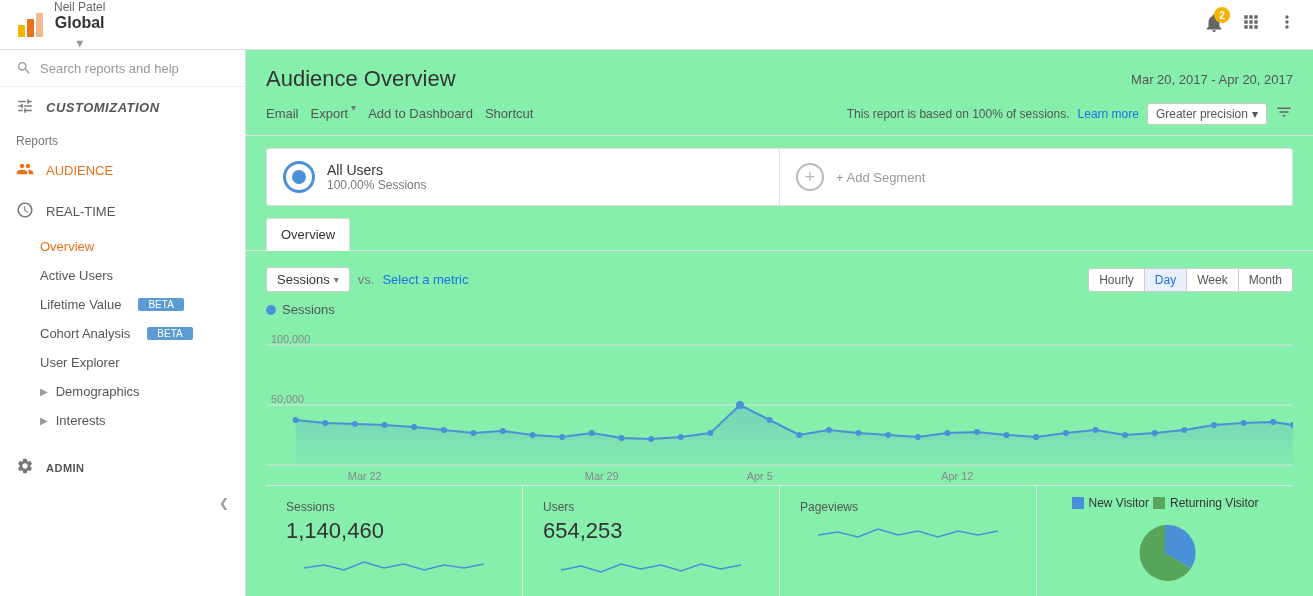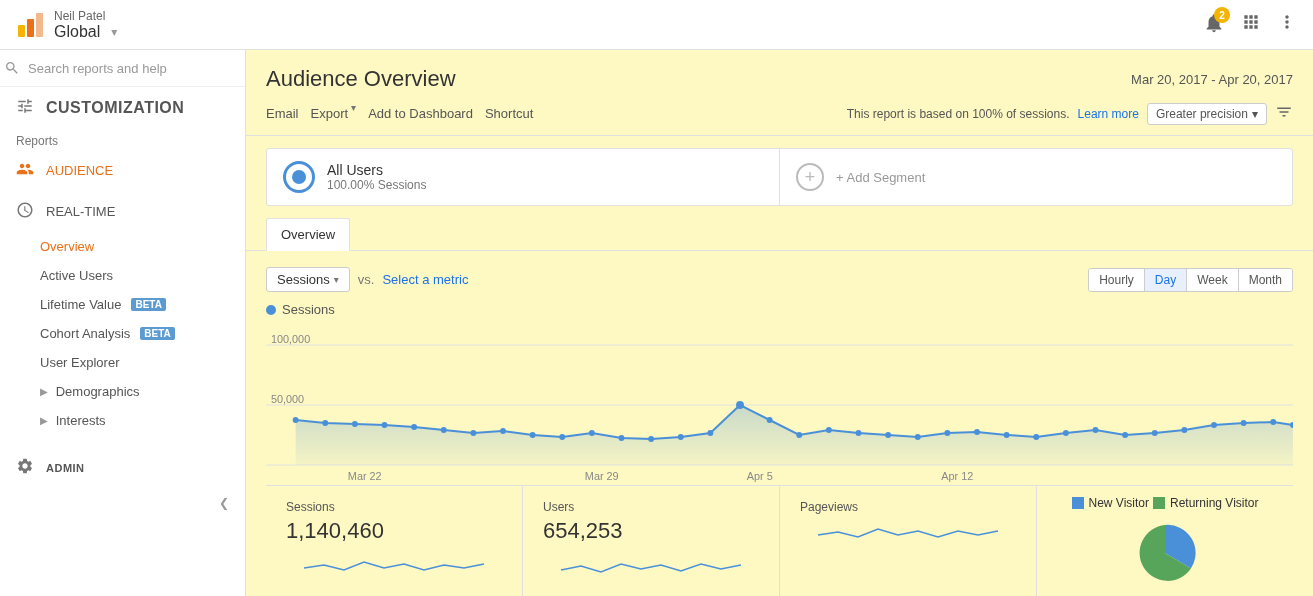--- a/index.html
+++ b/index.html
@@ -12,42 +12,42 @@
       border-bottom: 1px solid #e0e0e0;
       display: flex;
       align-items: center;
       justify-content: space-between;
       padding: 0 16px;
     }
     .top-header-left { display: flex; align-items: center; gap: 10px; }
     .logo-icon { width: 28px; height: 28px; }
     .user-info { display: flex; flex-direction: column; }
     .user-name { font-size: 12px; color: #666; }
-    .workspace { font-size: 16px; font-weight: 400; color: #333; display: flex; align-items: center; gap: 11px; }
+    .workspace { font-size: 16px; font-weight: 700; color: #333; display: flex; align-items: center; gap: 4px; flex-direction: column; }
     .top-header-right { display: flex; align-items: center; gap: 16px; }
     .notif-btn { position: relative; cursor: pointer; }
     .notif-badge { position: absolute; top: -5px; right: -5px; background: #f4b400; color: #fff; font-size: 10px; width: 16px; height: 16px; border-radius: 50%; display: flex; align-items: center; justify-content: center; font-weight: bold; }
     .icon-btn { color: #666; cursor: pointer; font-size: 18px; }
 
     
     .main-layout { display: flex; height: calc(596px - 50px); }
 
     
     .sidebar { width: 246px; background: #fff; border-right: 1px solid #e0e0e0; overflow-y: auto; flex-shrink: 0; }
-    .sidebar-search { padding: 10px 4px; border-bottom: 1px solid #f0f0f0; display: flex; align-items: center; gap: 8px; color: #999; font-size: 13px; }
+    .sidebar-search { padding: 10px 16px; border-bottom: 1px solid #f0f0f0; display: flex; align-items: center; gap: 8px; color: #999; font-size: 13px; }
     .sidebar-item { display: flex; align-items: center; gap: 12px; padding: 10px 16px; cursor: pointer; color: #555; font-size: 13px; }
     .sidebar-item.active { color: #e8711a; }
     .sidebar-sub-item { padding: 7px 16px 7px 40px; cursor: pointer; color: #555; font-size: 13px; display: flex; align-items: center; gap: 6px; }
     .sidebar-sub-item.active { color: #e8711a; }
-    .beta-badge { font-size: 10px; background: #5c9bd1; color: #fff; padding: 1px 4px; border-radius: 2px; margin-left: 4px; font-weight: bold; }
+    .beta-badge { font-size: 10px; background: #5c9bd1; color: #fff; padding: 1px 10px; border-radius: 2px; margin-left: 11px; }
     .sidebar-item-expand { display: flex; align-items: center; gap: 8px; padding: 7px 16px 7px 40px; cursor: pointer; color: #555; font-size: 13px; }
     .sidebar-item-expand .arrow { color: #999; font-size: 10px; }
 
     
-    .content { flex: 1; overflow-y: auto; background: #fef9c3; }
+    .content { flex: 1; overflow-y: auto; background: #86efac; }
 
     
     .content-header { padding: 16px 20px 0 20px; display: flex; justify-content: space-between; align-items: flex-start; }
     .page-title { font-size: 22px; font-weight: 400; color: #333; }
     .date-range { font-size: 13px; color: #555; padding-top: 6px; }
 
     
     .toolbar { padding: 10px 20px; display: flex; align-items: center; gap: 16px; border-bottom: 1px solid #e0e0e0; }
     .toolbar-left { display: flex; align-items: center; gap: 12px; flex: 1; }
     .toolbar-btn { font-size: 13px; color: #555; cursor: pointer; background: none; border: none; padding: 4px 0; }
@@ -149,21 +149,21 @@
         </svg>
       <span style="color:#999;">Search reports and help</span>
     </div>
 
     <div class="sidebar-item">
       <span>
         <svg width="18" height="18" viewBox="0 0 24 24" fill="#777">
             <path d="M3 17v2h6v-2H3zM3 5v2h10V5H3zm10 16v-2h8v-2h-8v-2h-2v6h2zM7 9v2H3v2h4v2h2V9H7zm14 4v-2H11v2h10zm-6-4h2V7h4V5h-4V3h-2v6z"></path>
           </svg>
       </span>
-      <span style="font-size:16px;font-weight:bold;color:#555;letter-spacing:0.5px;">CUSTOMIZATION</span>
+      <span style="font-size:13px;font-weight:bold;color:#555;letter-spacing:0.5px;font-style:italic;">CUSTOMIZATION</span>
     </div>
 
     <div style="padding: 6px 16px 2px 16px; font-size: 12px; color: #777;">
       <span>Reports</span>
     </div>
 
     <div class="sidebar-item active">
       <span>
         <svg width="18" height="18" viewBox="0 0 24 24" fill="#e8711a">
             <path d="M16 11c1.66 0 2.99-1.34 2.99-3S17.66 5 16 5c-1.66 0-3 1.34-3 3s1.34 3 3 3zm-8 0c1.66 0 2.99-1.34 2.99-3S9.66 5 8 5C6.34 5 5 6.34 5 8s1.34 3 3 3zm0 2c-2.33 0-7 1.17-7 3.5V19h14v-2.5c0-2.33-4.67-3.5-7-3.5zm8 0c-.29 0-.62.02-.97.05 1.16.84 1.97 1.97 1.97 3.45V19h6v-2.5c0-2.33-4.67-3.5-7-3.5z"></path>

